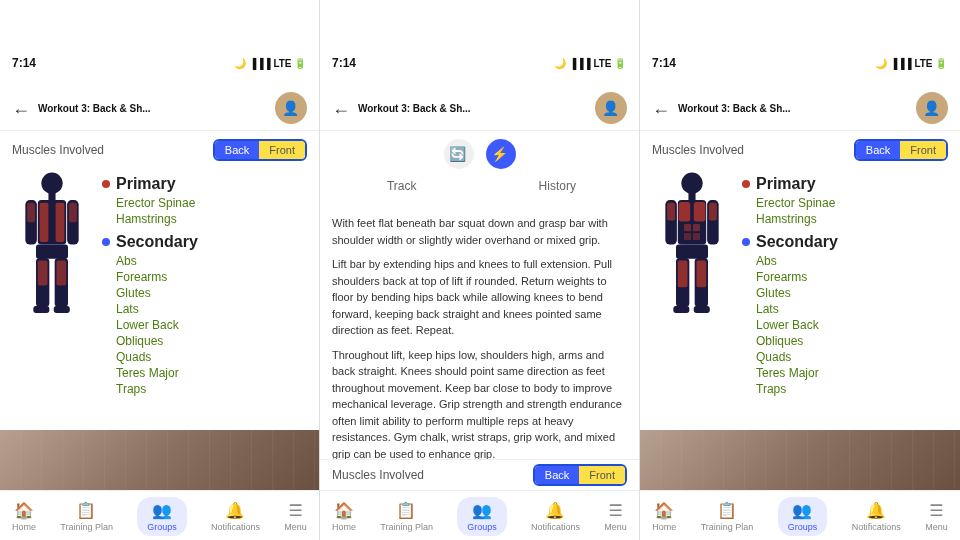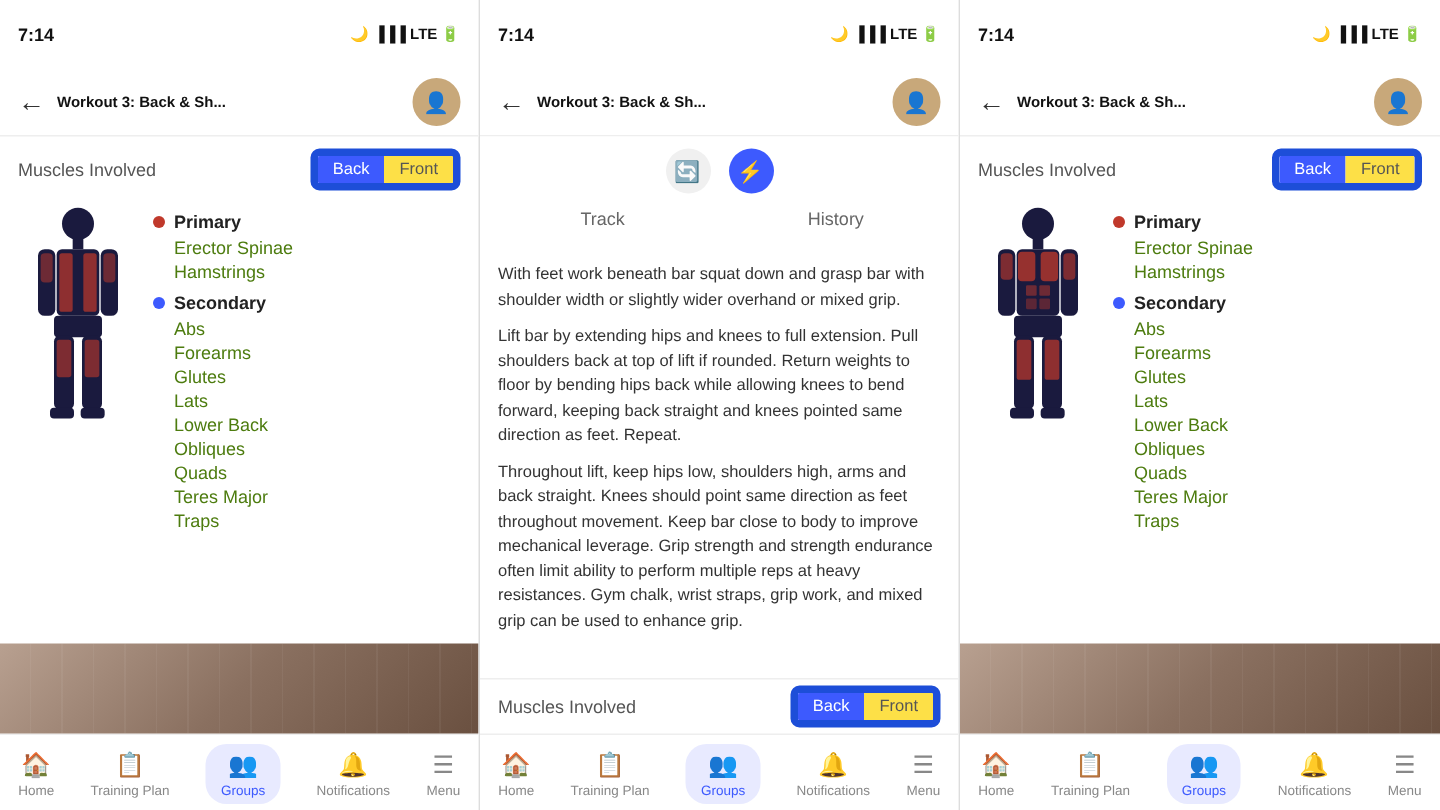--- a/index.html
+++ b/index.html
@@ -28,20 +28,21 @@
     .status-bar {
       display: flex;
       justify-content: space-between;
       align-items: center;
       padding: 16px 12px;
       font-size: 11px;
       font-weight: 600;
       color: #111;
       background: #fff;
       flex-shrink: 0;
+      margin-top: 40px;
     }
     .status-bar .time { font-size: 12px; font-weight: 700; }
     .status-bar .icons { display: flex; align-items: center; gap: 3px; font-size: 10px; }
 
     
     .header {
       display: flex;
       align-items: center;
       padding: 6px 12px;
       background: #fff;
@@ -91,21 +92,21 @@
     .section-label-row {
       display: flex;
       justify-content: space-between;
       align-items: center;
       padding: 8px 12px 4px;
       flex-shrink: 0;
     }
     .section-label { font-size: 12px; color: #555; font-weight: 500; }
     .toggle-btns {
       display: flex;
-      border: 5px solid #1d4ed8;
+      border: 2px solid #1d4ed8;
       border-radius: 6px;
       overflow: hidden;
     }
     .toggle-btn {
       padding: 3px 10px;
       font-size: 11px;
       background: #fde047;
       color: #555;
       cursor: pointer;
       border: none;
@@ -130,21 +131,21 @@
     .muscle-category {
       display: flex;
       align-items: center;
       gap: 6px;
       margin-top: 6px;
       margin-bottom: 2px;
     }
     .dot { width: 8px; height: 8px; border-radius: 50%; flex-shrink: 0; }
     .dot.primary { background: #c0392b; }
     .dot.secondary { background: #3d5afe; }
-    .category-label { font-size: 12px; font-weight: 700; color: #222; }
+    .category-label { font-size: 16px; font-weight: 700; color: #222; }
     .muscle-name { font-size: 12px; color: #4d7c0f; padding: 1px 0 1px 14px; }
 
     
     .text-content {
       flex: 1;
       padding: 8px 12px;
       overflow: hidden;
     }
     .exercise-text {
       font-size: 11px;
@@ -347,21 +348,21 @@
     <div class="icon-tab">🔄</div>
     <div class="icon-tab active">⚡</div>
   </div>
 
   <div class="sub-tabs">
     <div class="sub-tab">Track</div>
     <div class="sub-tab">History</div>
   </div>
 
   <div class="text-content">
-    <p class="exercise-text">With feet work beneath bar squat down and grasp bar with shoulder width or slightly wider overhand or mixed grip.</p>
+    <p class="exercise-text">With feet flat beneath bar squat down and grasp bar with shoulder width or slightly wider overhand or mixed grip.</p>
     <p class="exercise-text">Lift bar by extending hips and knees to full extension. Pull shoulders back at top of lift if rounded. Return weights to floor by bending hips back while allowing knees to bend forward, keeping back straight and knees pointed same direction as feet. Repeat.</p>
     <p class="exercise-text">Throughout lift, keep hips low, shoulders high, arms and back straight. Knees should point same direction as feet throughout movement. Keep bar close to body to improve mechanical leverage. Grip strength and strength endurance often limit ability to perform multiple reps at heavy resistances. Gym chalk, wrist straps, grip work, and mixed grip can be used to enhance grip.</p>
   </div>
 
   <div class="bottom-section-label">
     <span class="section-label">Muscles Involved</span>
     <div class="toggle-btns">
       <button class="toggle-btn active">Back</button>
       <button class="toggle-btn">Front</button>
     </div>

